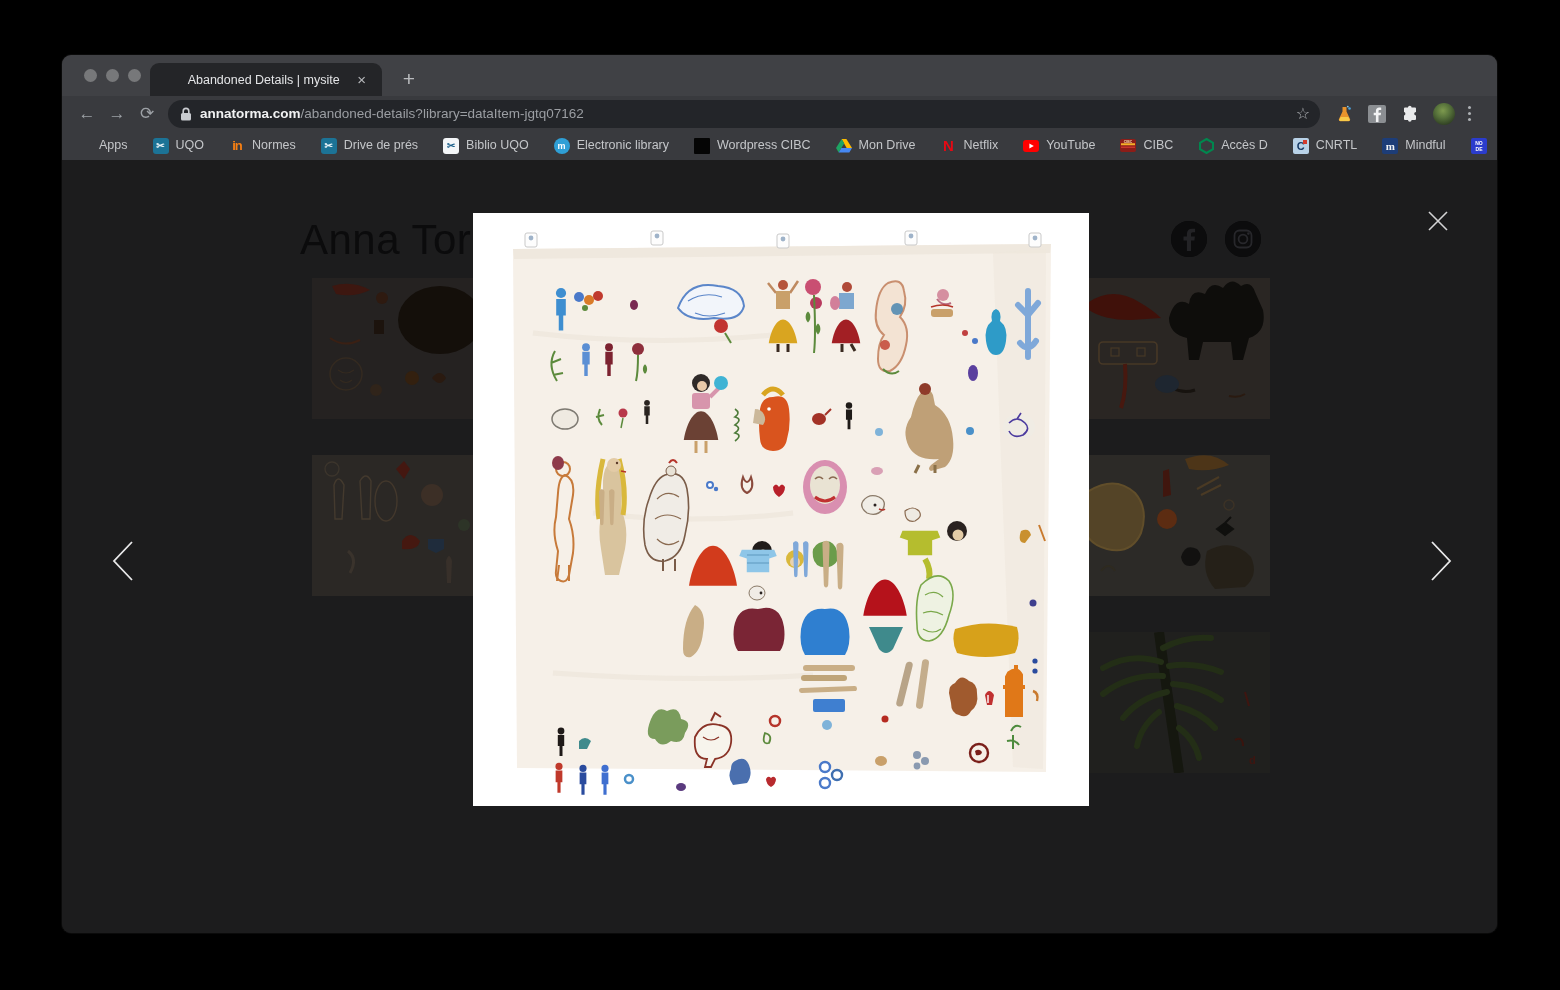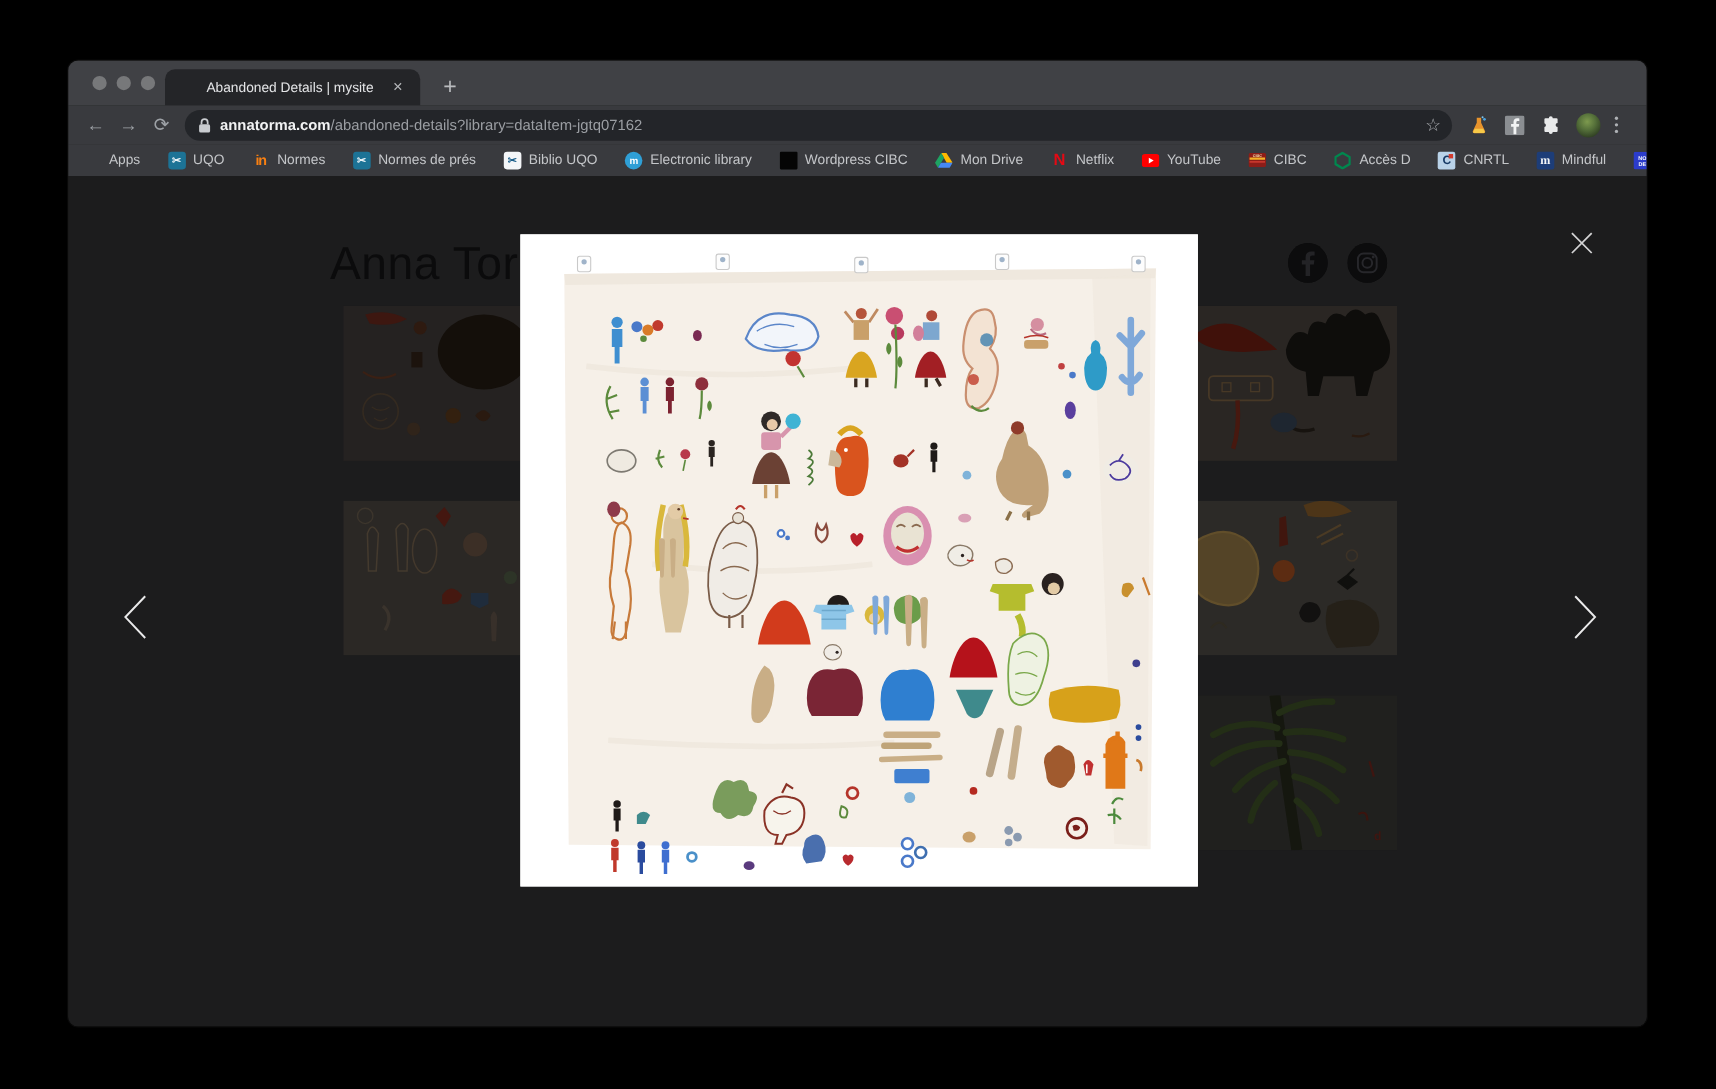--- a/index.html
+++ b/index.html
@@ -138,21 +138,21 @@
       <div class="bm">
         <span class="bmic">
             <span style="color:#f98012;font-weight:bold;font-size:13px;letter-spacing:-1px;">in</span>
           </span>
         <span class="label">Normes</span>
       </div>
       <div class="bm">
         <span class="bmic">
             <span class="sq" style="background:#1c7396;color:#eaf4f8;font-size:10px;">✂</span>
           </span>
-        <span class="label">Normes de prés</span>
+        <span class="label">Drive de prés</span>
       </div>
       <div class="bm">
         <span class="bmic">
             <span class="sq" style="background:#f4f6f8;color:#1c5f8a;font-size:10px;">✂</span>
           </span>
         <span class="label">Biblio UQO</span>
       </div>
       <div class="bm">
         <span class="bmic">
             <span class="sq" style="background:#2f9fd6;border-radius:50%;color:#fff;font-size:9px;">m</span>

